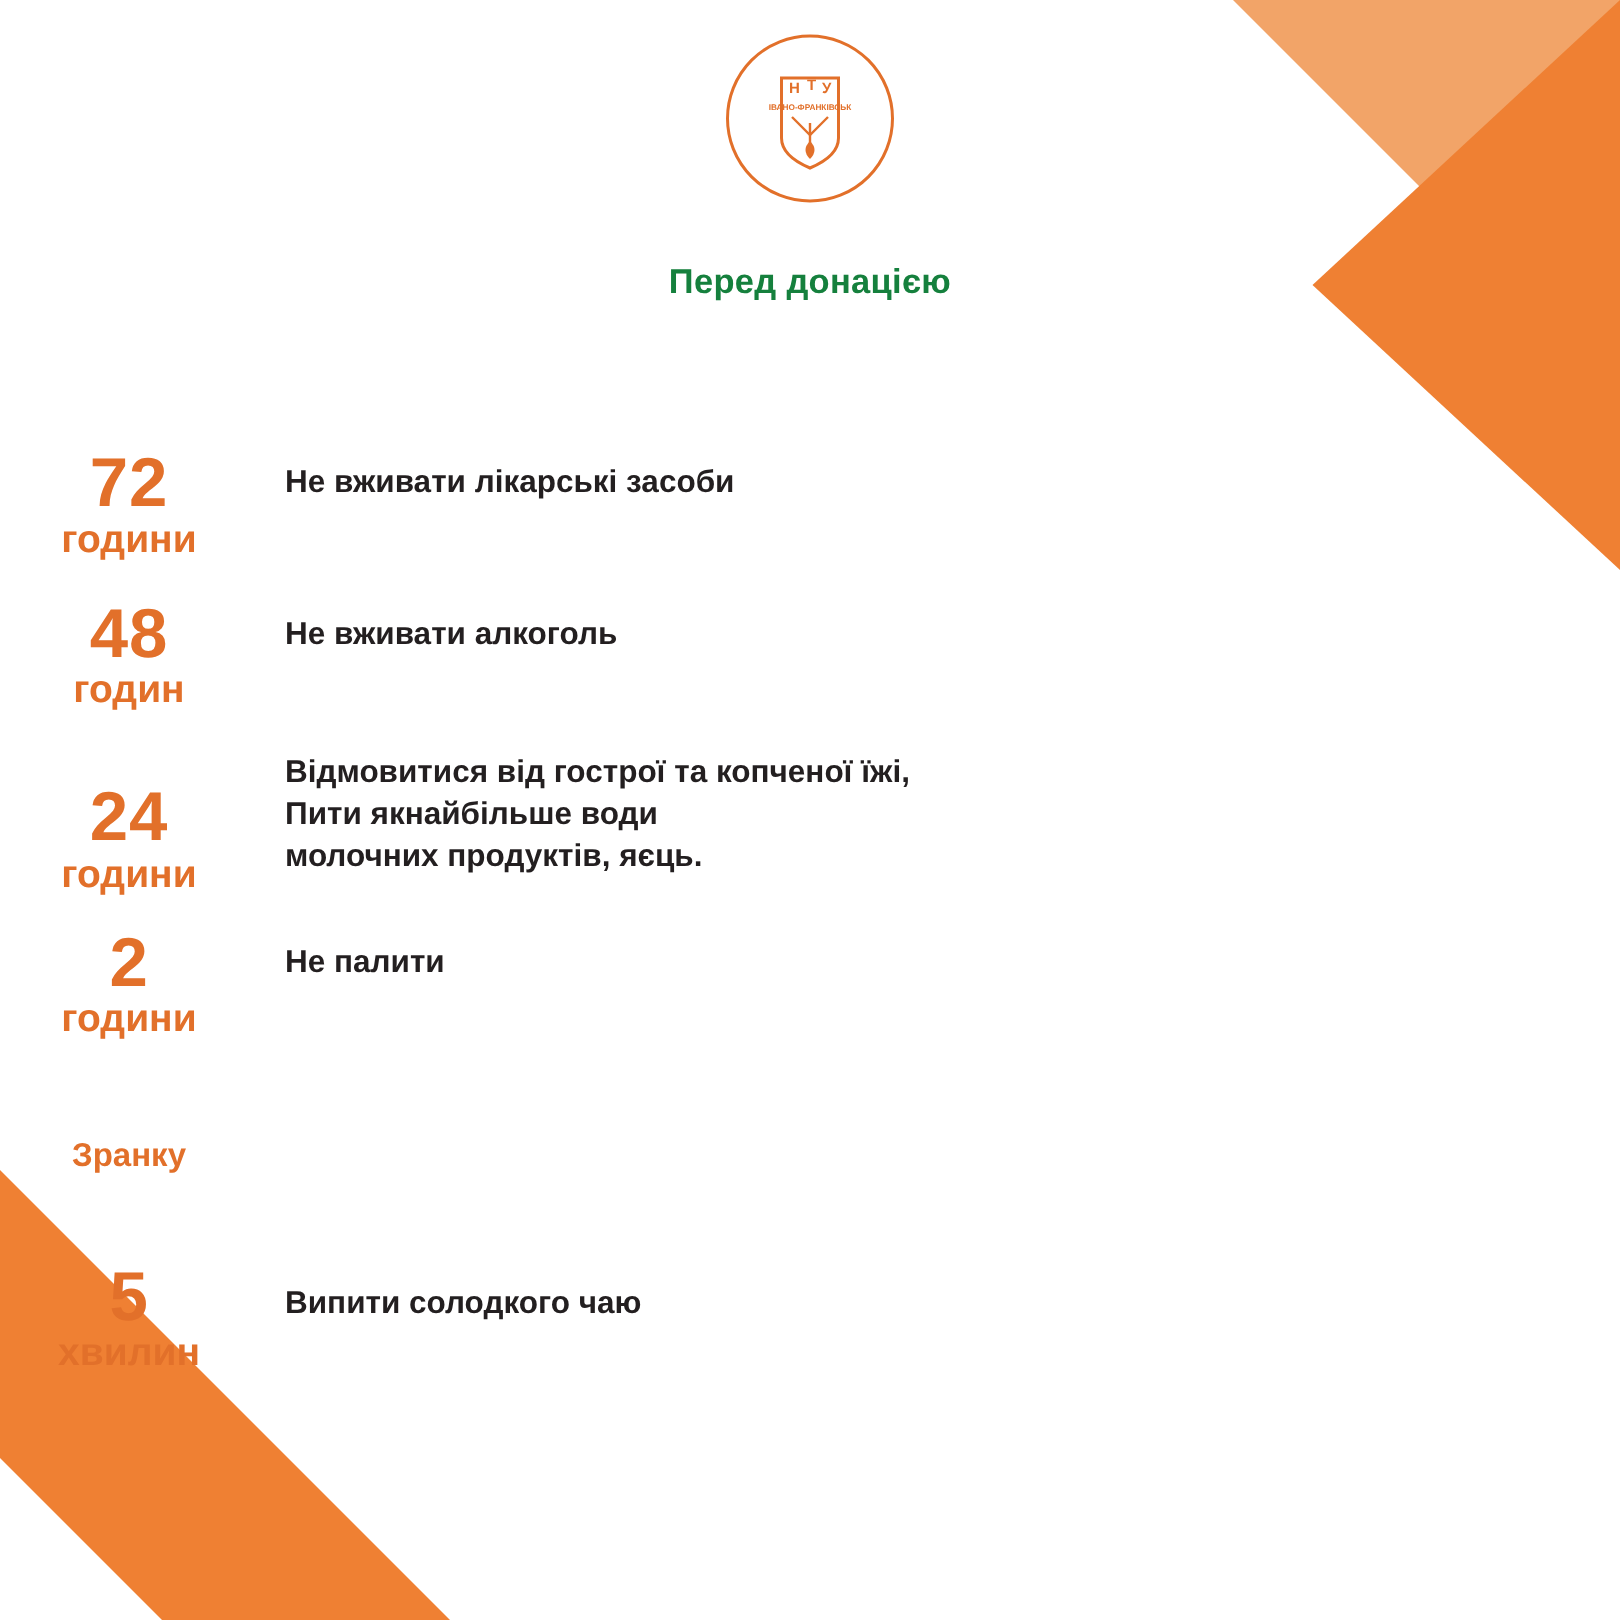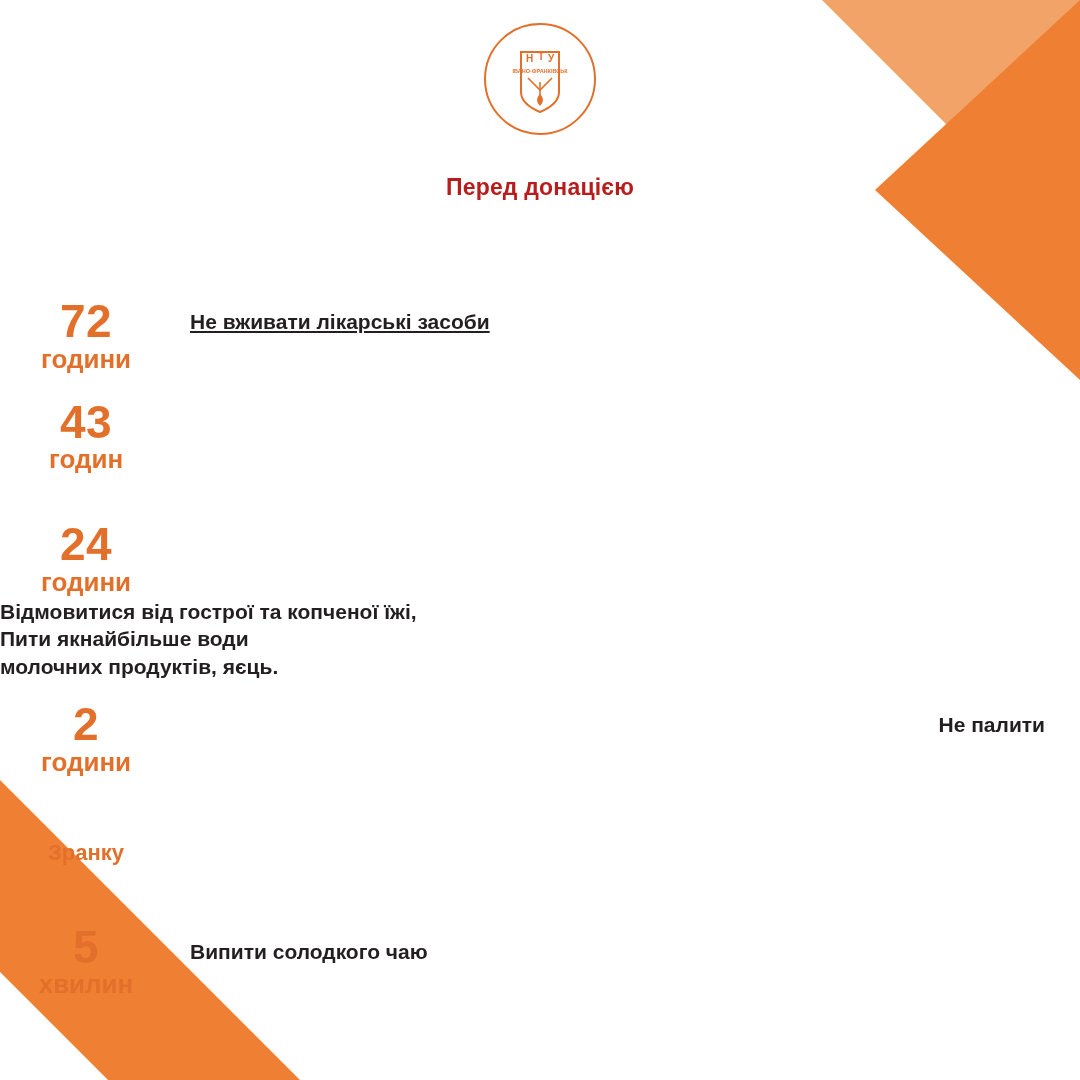--- a/index.html
+++ b/index.html
@@ -111,21 +111,21 @@
     letter-spacing: 2.6px;
     color: #231f20;
     line-height: 1.28;
     margin: 0 auto;
     max-width: 720px;
   }
   .subtitle {
     margin-top: 14px;
     font-size: 23px;
     font-weight: bold;
-    color: #b91c1c;
+    color: #15803d;
     letter-spacing: 0.2px;
   }
 
   
   .rows {
     position: absolute;
     top: 300px;
     left: 0;
     width: 1045px;
   }
@@ -167,29 +167,29 @@
     line-height: 1.32;
     padding-top: 4px;
   }
   .text-col div {
     white-space: nowrap;
   }
 
   
   .row-72  { margin-top: 0;  }
   .row-48  { margin-top: 26px; }
-  .row-24  { margin-top: 26px; flex-direction: column; }
+  .row-24  { margin-top: 26px; }
   .row-2   { margin-top: 22px; }
   .row-morning { margin-top: 24px; }
   .row-5   { margin-top: 60px; }
 
-  .row-72 .text-col  { padding-top: 8px; text-decoration: underline; }
+  .row-72 .text-col  { padding-top: 8px; }
   .row-48 .text-col  { padding-top: 8px; }
   .row-24 .text-col  { padding-top: 0px; }
-  .row-2  .text-col  { padding-top: 8px; text-align: right; }
+  .row-2  .text-col  { padding-top: 8px; }
   .row-morning .text-col { padding-top: 0px; }
   .row-5  .text-col  { padding-top: 12px; }
 
   .row-24 .time-col  { padding-top: 22px; }
   .row-morning .time-col { padding-top: 40px; }
   .row-5 .time-col { padding-top: 0px; }
 </style>
 </head>
 <body>
 
@@ -227,22 +227,25 @@
       <div class="time-num">72</div>
       <div class="time-unit">години</div>
     </div>
     <div class="text-col">
       <div>Не вживати лікарські засоби</div>
     </div>
   </div>
 
   <div class="row row-48">
     <div class="time-col">
-      <div class="time-num">43</div>
+      <div class="time-num">48</div>
       <div class="time-unit">годин</div>
+    </div>
+    <div class="text-col">
+      <div>Не вживати алкоголь</div>
     </div>
   </div>
 
   <div class="row row-24">
     <div class="time-col">
       <div class="time-num">24</div>
       <div class="time-unit">години</div>
     </div>
     <div class="text-col">
       <div>Відмовитися від гострої та копченої їжі,</div>

